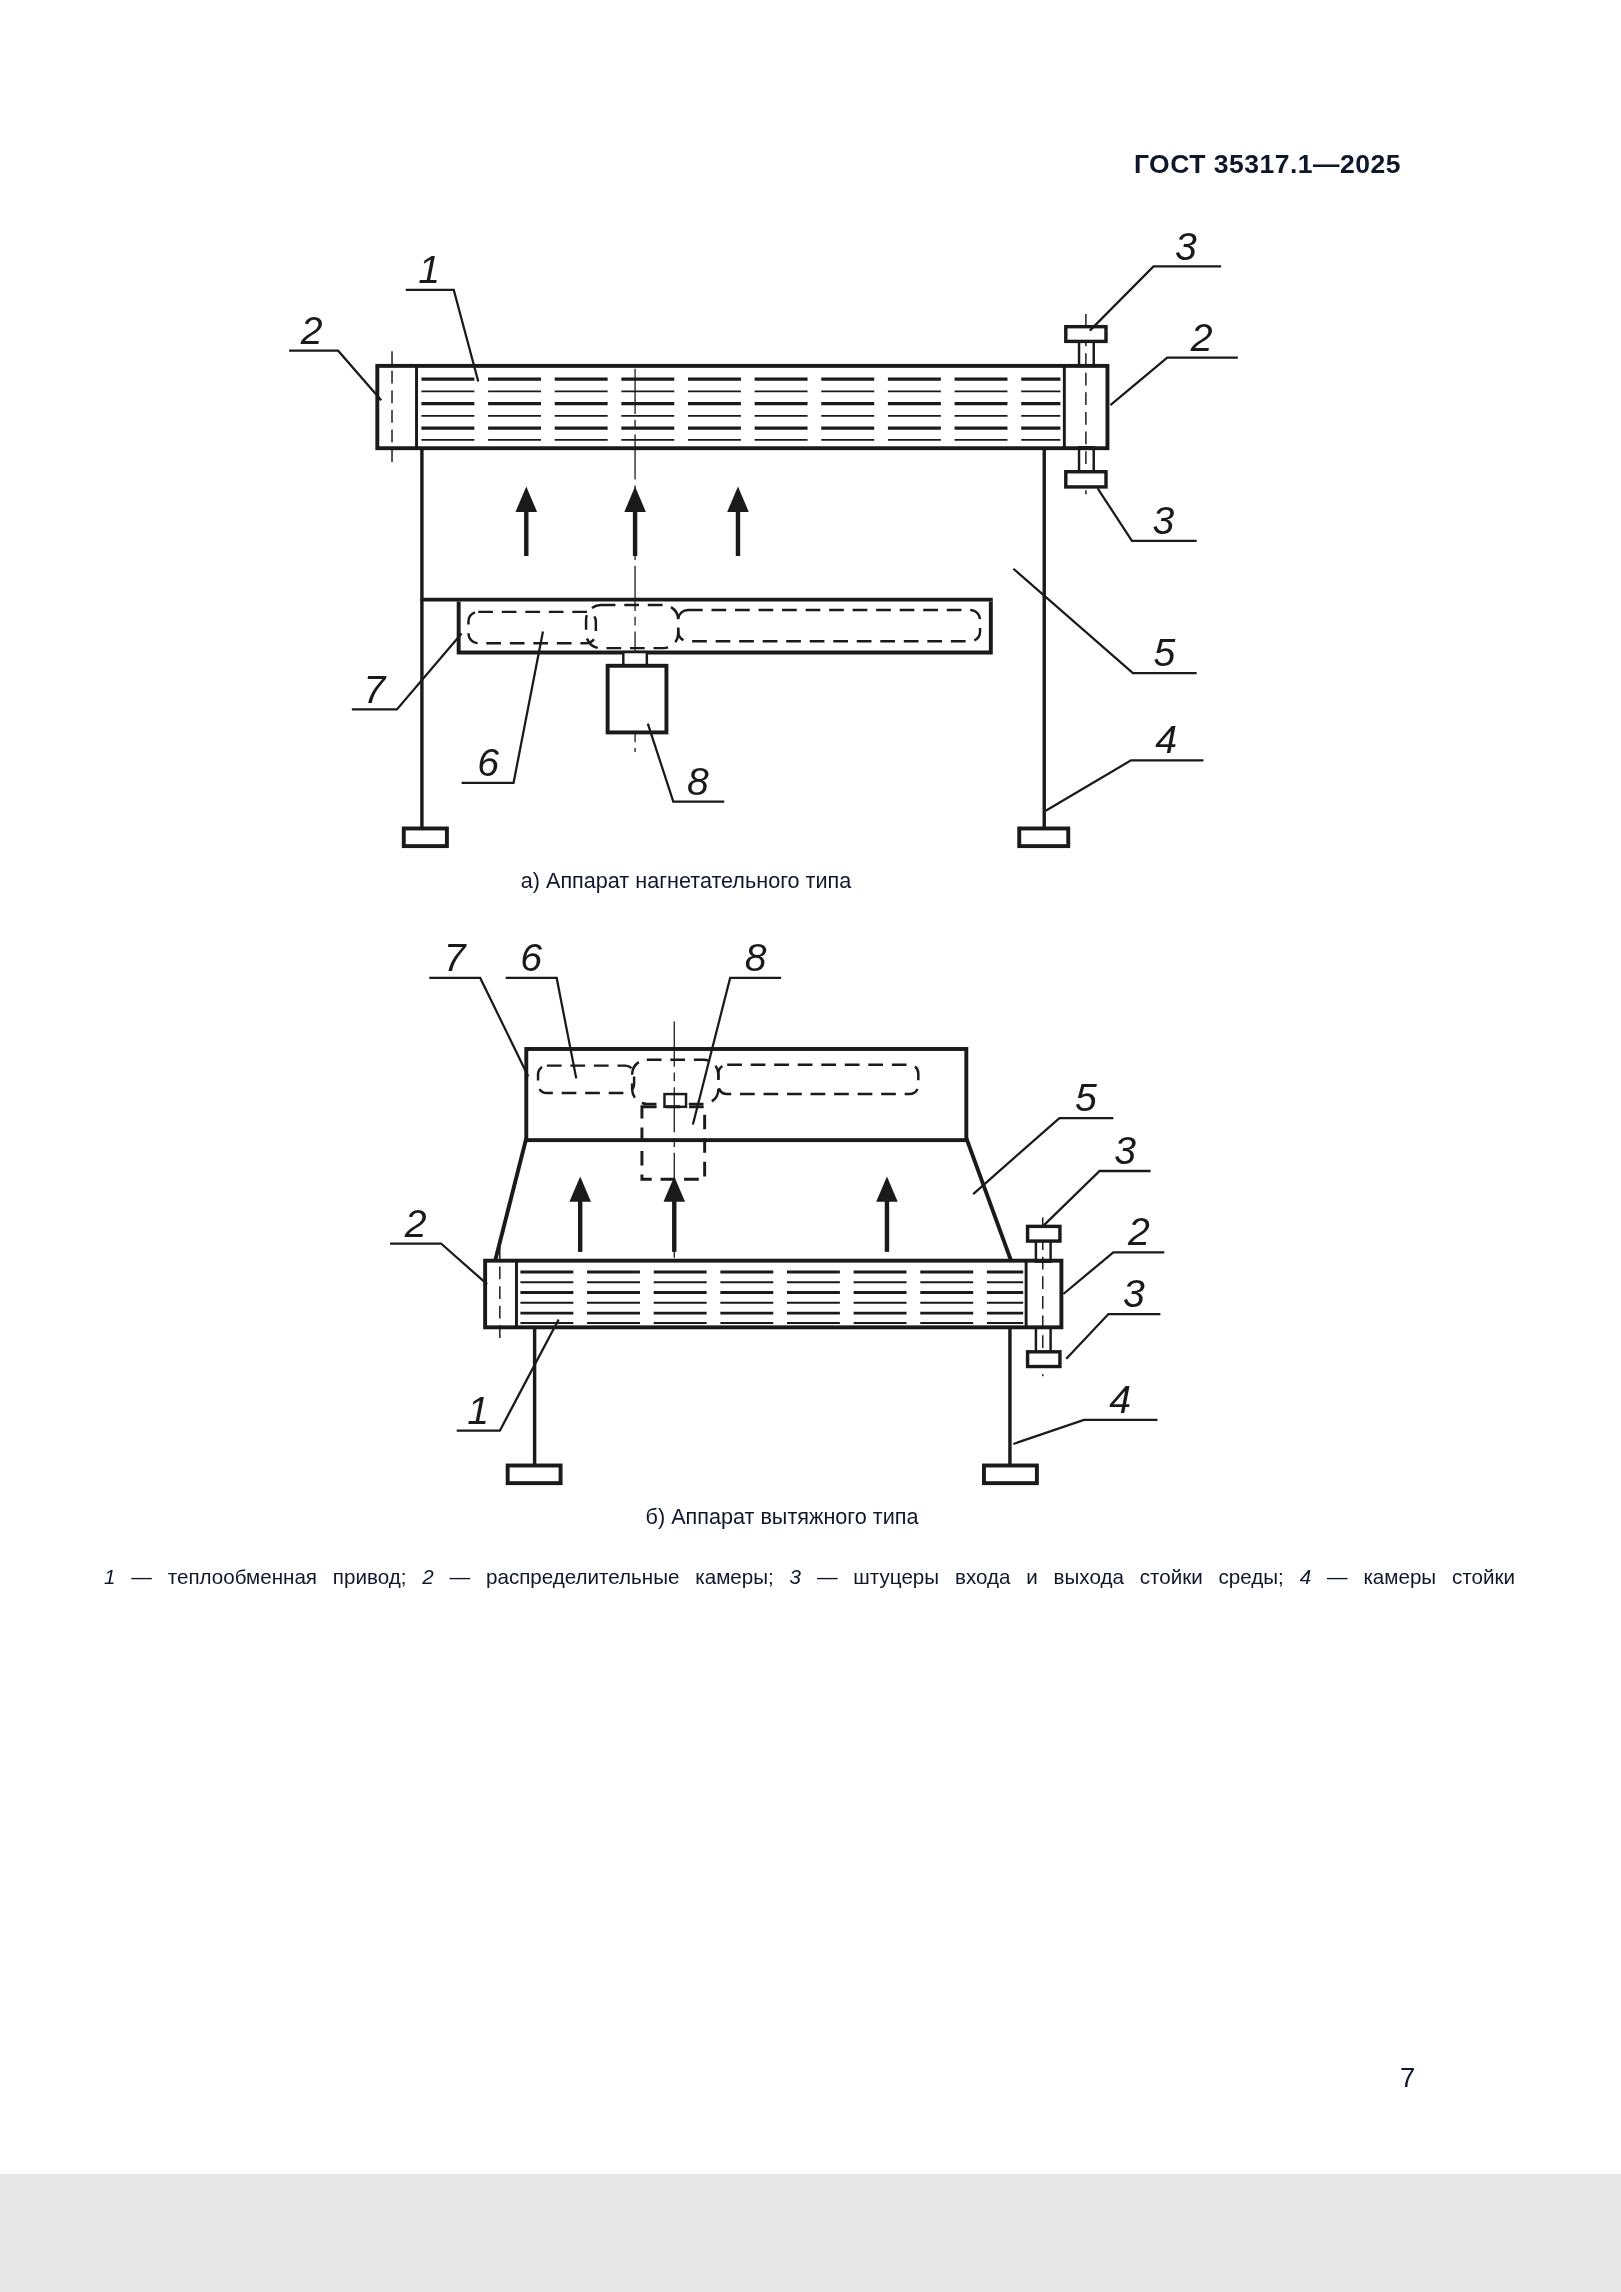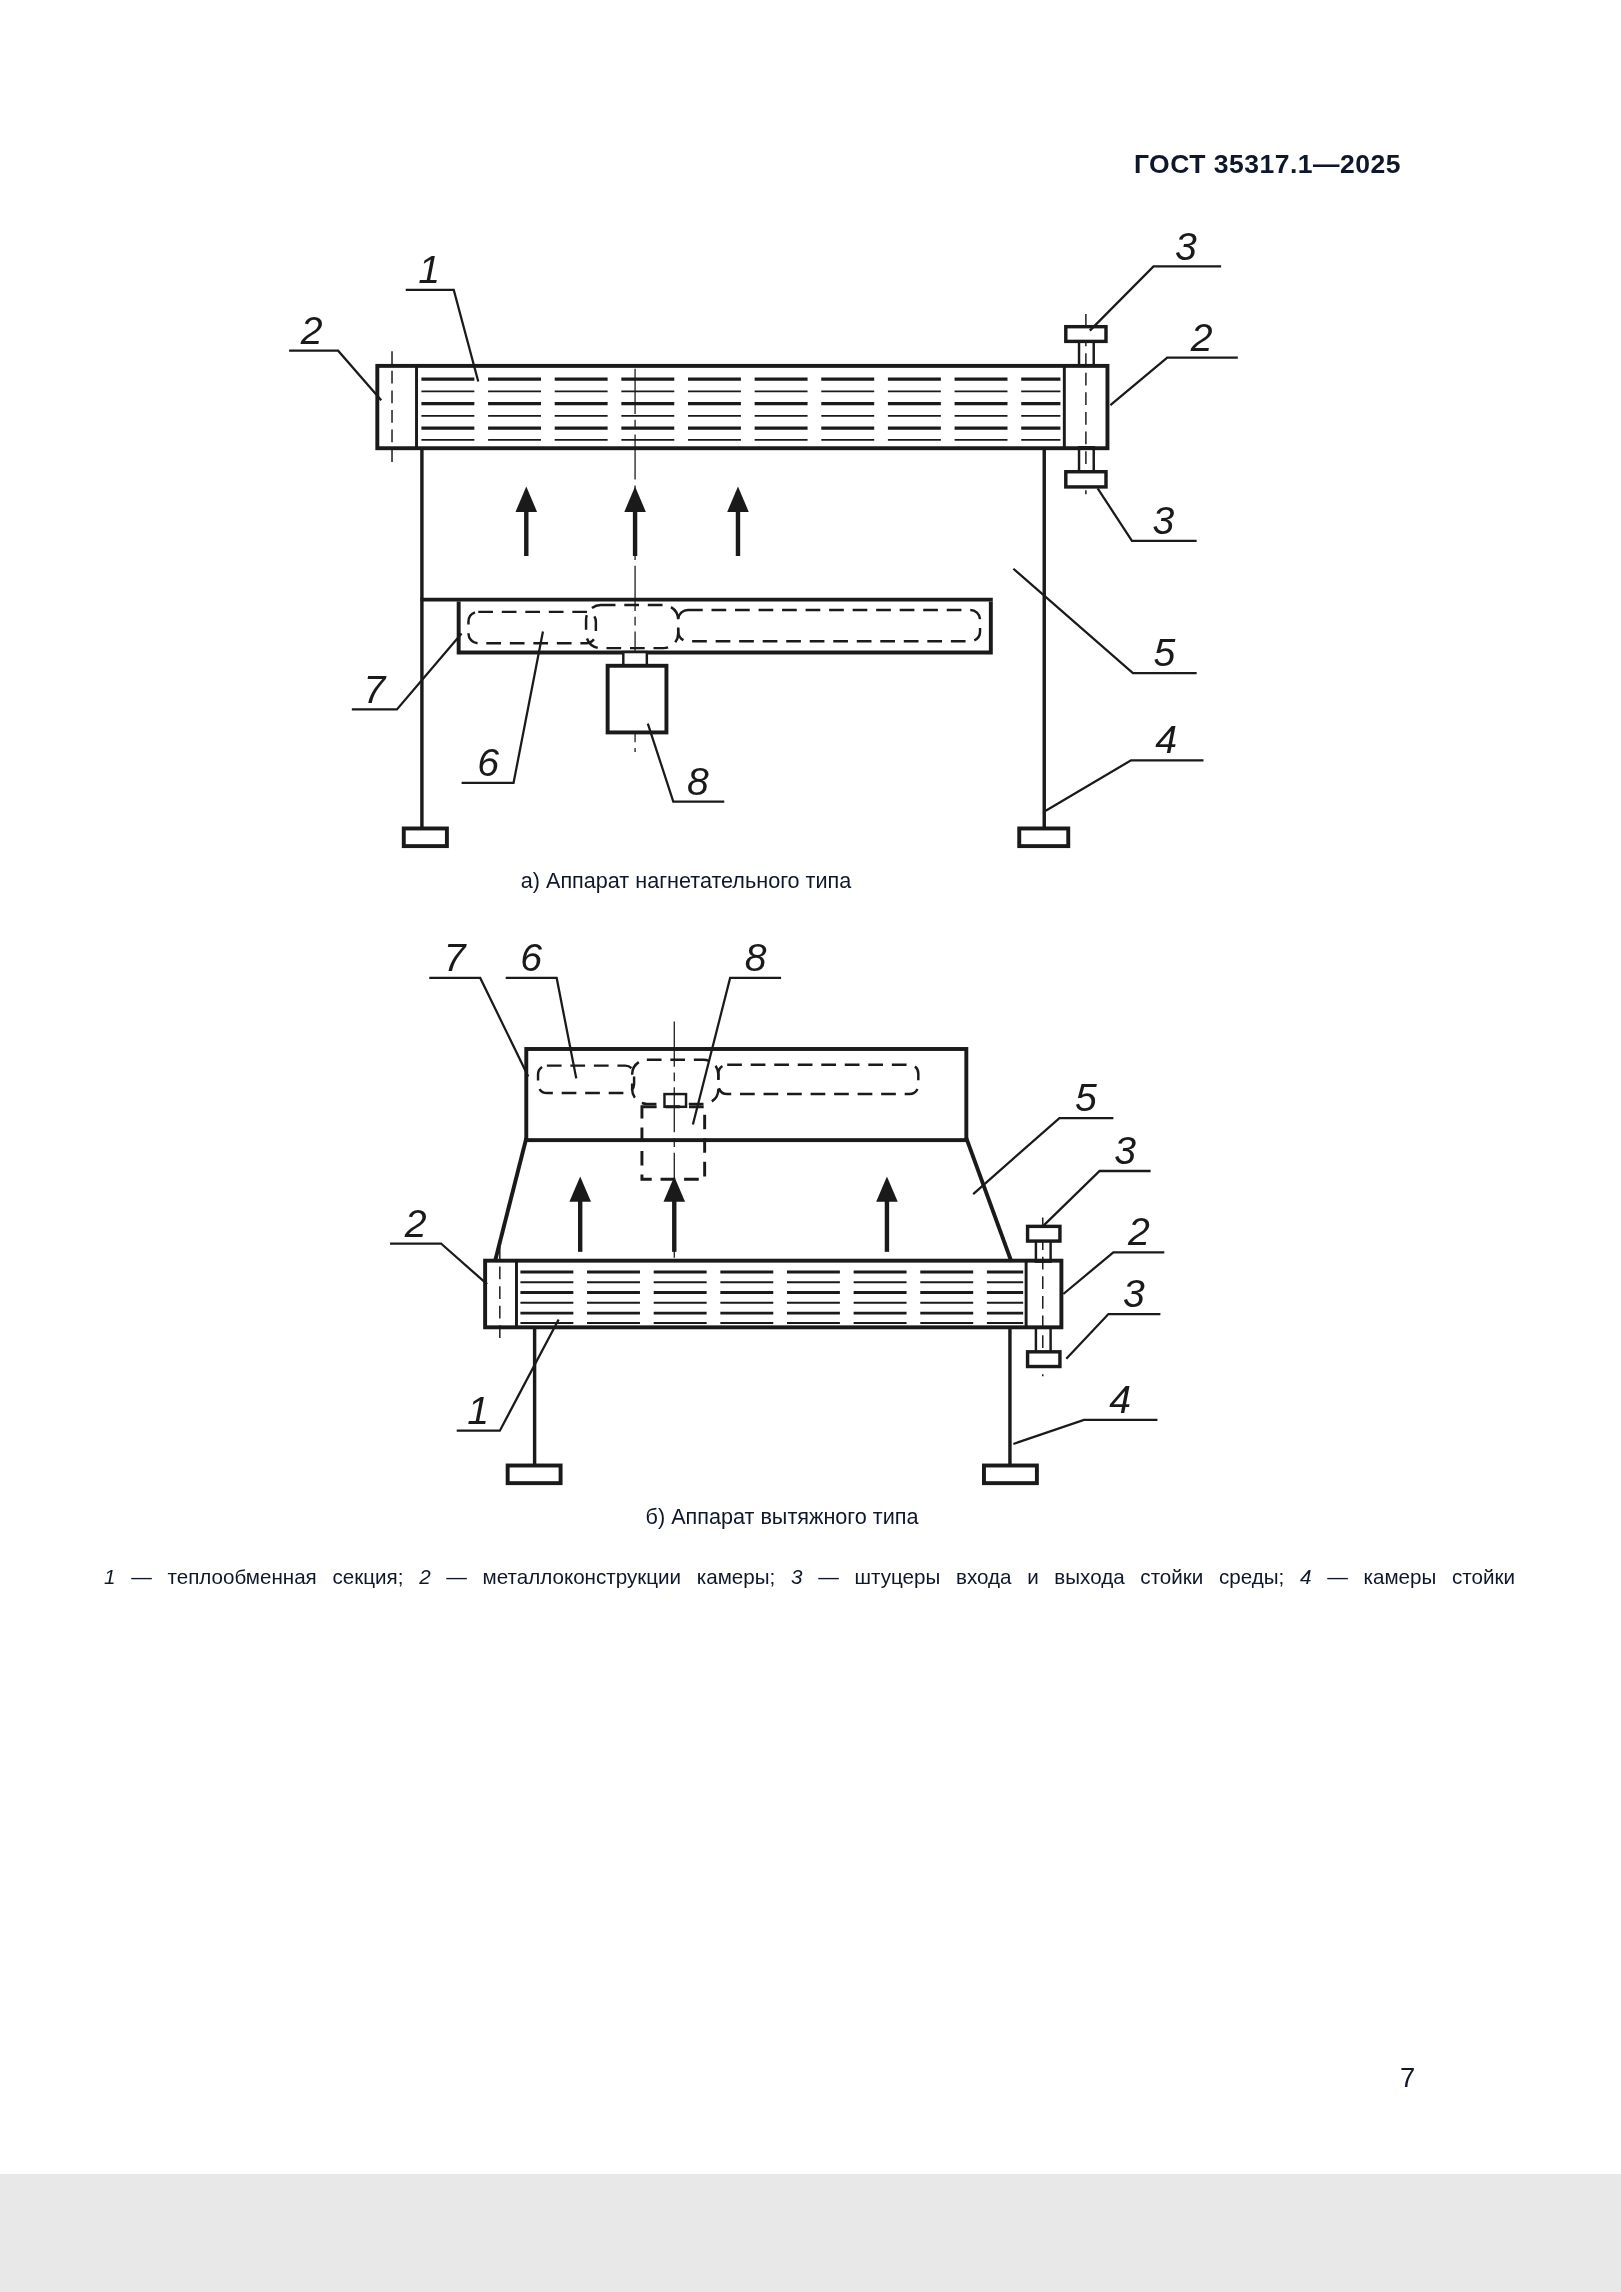--- a/index.html
+++ b/index.html
@@ -187,20 +187,20 @@
         <text x="488" y="1452.5">1</text>
         <text x="1143" y="1441.5">4</text>
       </g>
     </g>
   </svg>
 
   <div class="cap" id="cap-a">а) Аппарат нагнетательного типа</div>
   <div class="cap" id="cap-b">б) Аппарат вытяжного типа</div>
 
   <div class="legend">
-    <p class="just"><i>1</i><span> — теплообменная секция; </span><i>2</i><span> — металлоконструкции камеры; </span><i>3</i><span> — штуцеры входа и выхода стойки среды; </span><i>4</i><span> — камеры стойки</span></p>
+    <p class="just"><i>1</i><span> — теплообменная привод; </span><i>2</i><span> — распределительные камеры; </span><i>3</i><span> — штуцеры входа и выхода стойки среды; </span><i>4</i><span> — камеры стойки</span></p>
   </div>
 
 
   <div class="pagenum">7</div>
 
 </div>
 
 
 </body></html>

